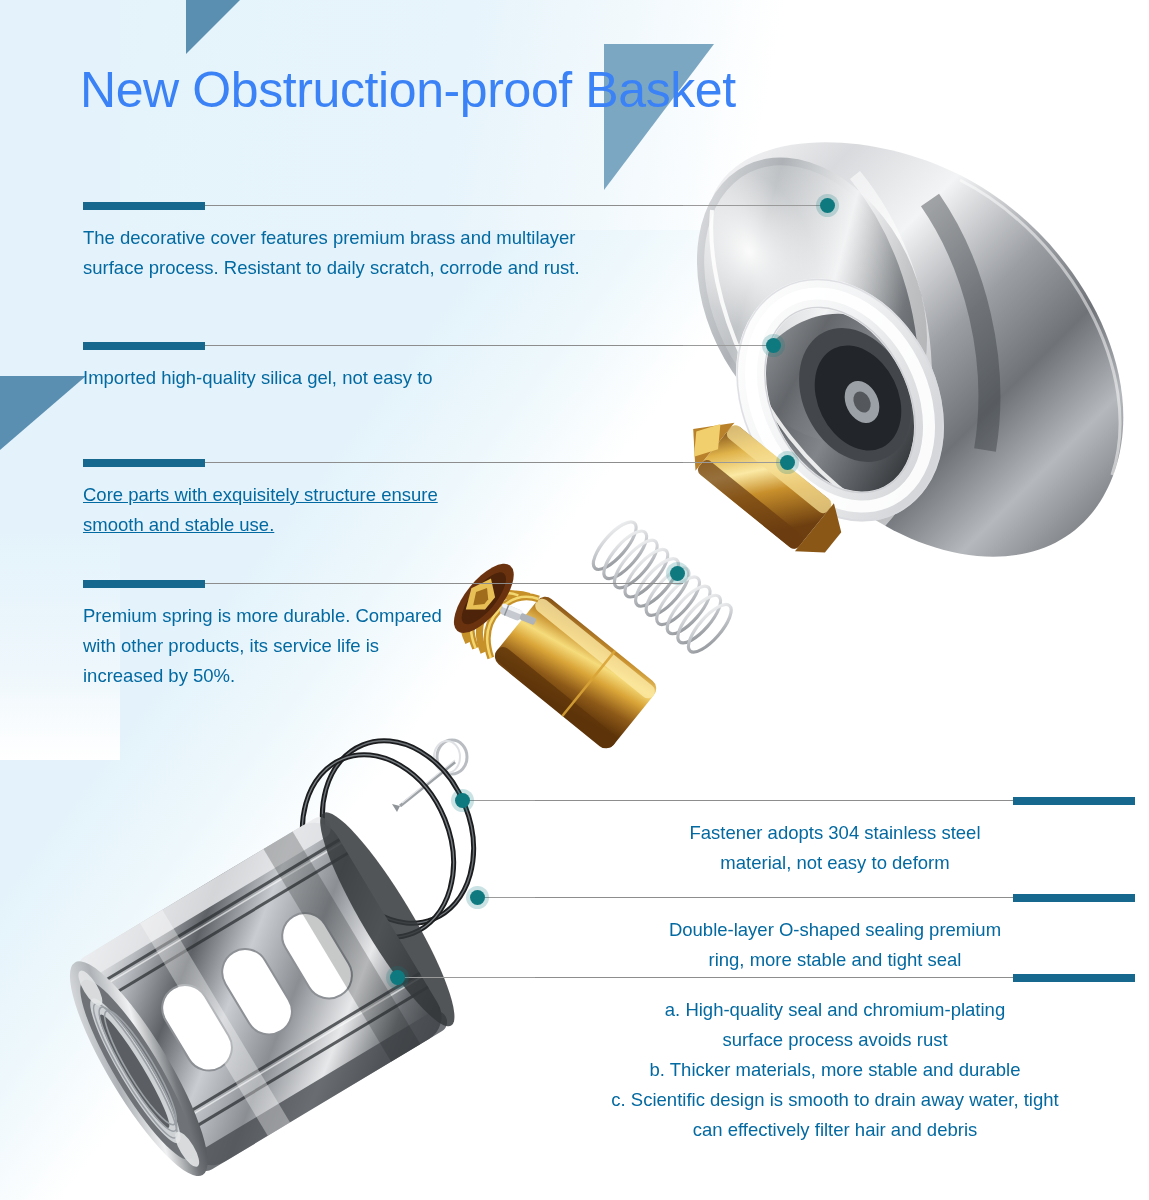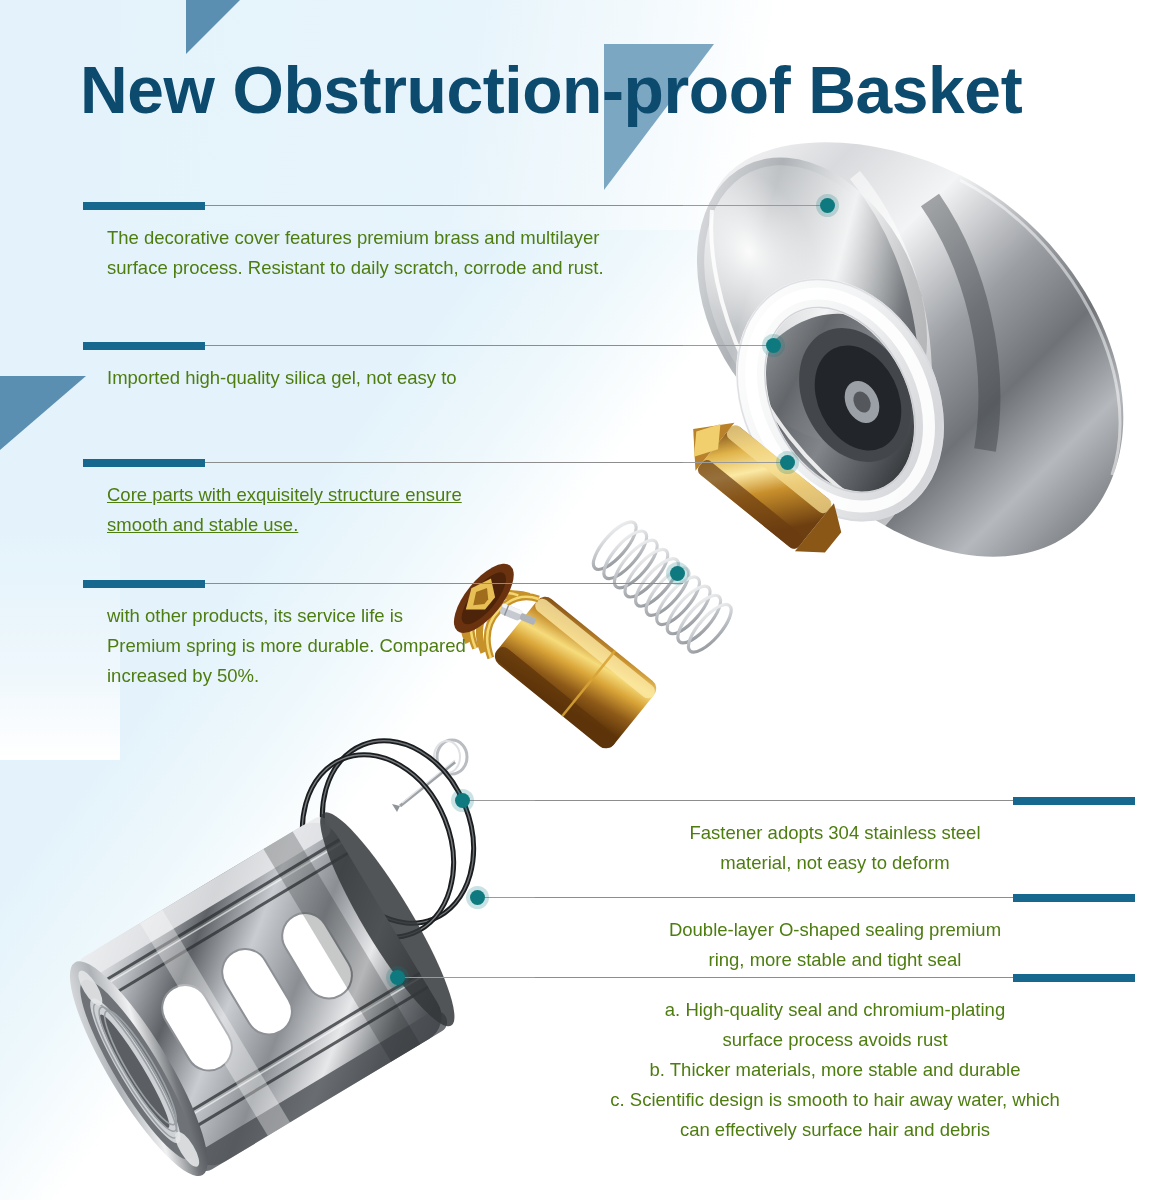--- a/index.html
+++ b/index.html
@@ -49,42 +49,41 @@
   }
   .tri-left{
     left:0;top:376px;
     width:86px;height:74px;
     background:#5b8fb2;
     clip-path:polygon(0 0,100% 0,0 100%);
   }
   
   .title{
     position:absolute;left:80px;top:55px;
-    font-size:66px;font-weight:bold;
+    font-size:50px;font-weight:normal;
     letter-spacing:-0.4px;
-    color:#0c4a6e;
+    color:#3b82f6;
     white-space:nowrap;
     line-height:70px;
   }
   
   .callout{position:absolute;}
   .rule{
     position:absolute;left:0;top:0;height:1px;
     background:#8d8d8d;
   }
   .bar{
     position:absolute;top:-3px;height:8px;
     background:#17688f;
   }
   .callout .txt{
     position:absolute;
     font-size:18.5px;
     line-height:30px;
-    color:#4d7c0f;
-    margin-left:24px;
+    color:#0369a1;
   }
   .callout.left .bar{left:0;width:122px;}
   .callout.left .txt{left:0;top:18px;text-align:left;}
   .callout.right .bar{right:0;width:122px;}
   .callout.right .txt{right:0;top:18px;text-align:center;}
 
   
   .leader{
     position:absolute;height:1px;background:#9a9a9a;
     transform-origin:0 0;
@@ -378,22 +377,22 @@
     <div class="txt" style="width:600px;text-decoration:underline;">
       <div>Core parts with exquisitely structure ensure</div>
       <div>smooth and stable use.</div>
     </div>
   </div>
 
   <div class="callout left" style="left:83px;top:583px;width:600px;">
     <div class="rule" style="width:600px;"></div>
     <div class="bar"></div>
     <div class="txt" style="width:430px;">
+      <div>Premium spring is more durable. Compared</div>
       <div>with other products, its service life is</div>
-      <div>Premium spring is more durable. Compared</div>
       <div>increased by 50%.</div>
     </div>
   </div>
 
   <div class="callout right" style="left:535px;top:800px;width:600px;">
     <div class="rule" style="width:600px;"></div>
     <div class="bar"></div>
     <div class="txt" style="width:600px;">
       <div>Fastener adopts 304 stainless steel</div>
       <div>material, not easy to deform</div>
@@ -409,18 +408,18 @@
     </div>
   </div>
 
   <div class="callout right" style="left:535px;top:977px;width:600px;">
     <div class="rule" style="width:600px;"></div>
     <div class="bar"></div>
     <div class="txt" style="width:600px;">
       <div>a. High-quality seal and chromium-plating</div>
       <div>surface process avoids rust</div>
       <div>b. Thicker materials, more stable and durable</div>
-      <div>c. Scientific design is smooth to hair away water, which</div>
-      <div>can effectively surface hair and debris</div>
+      <div>c. Scientific design is smooth to drain away water, tight</div>
+      <div>can effectively filter hair and debris</div>
     </div>
   </div>
 
 </div>
 
 </body></html>

